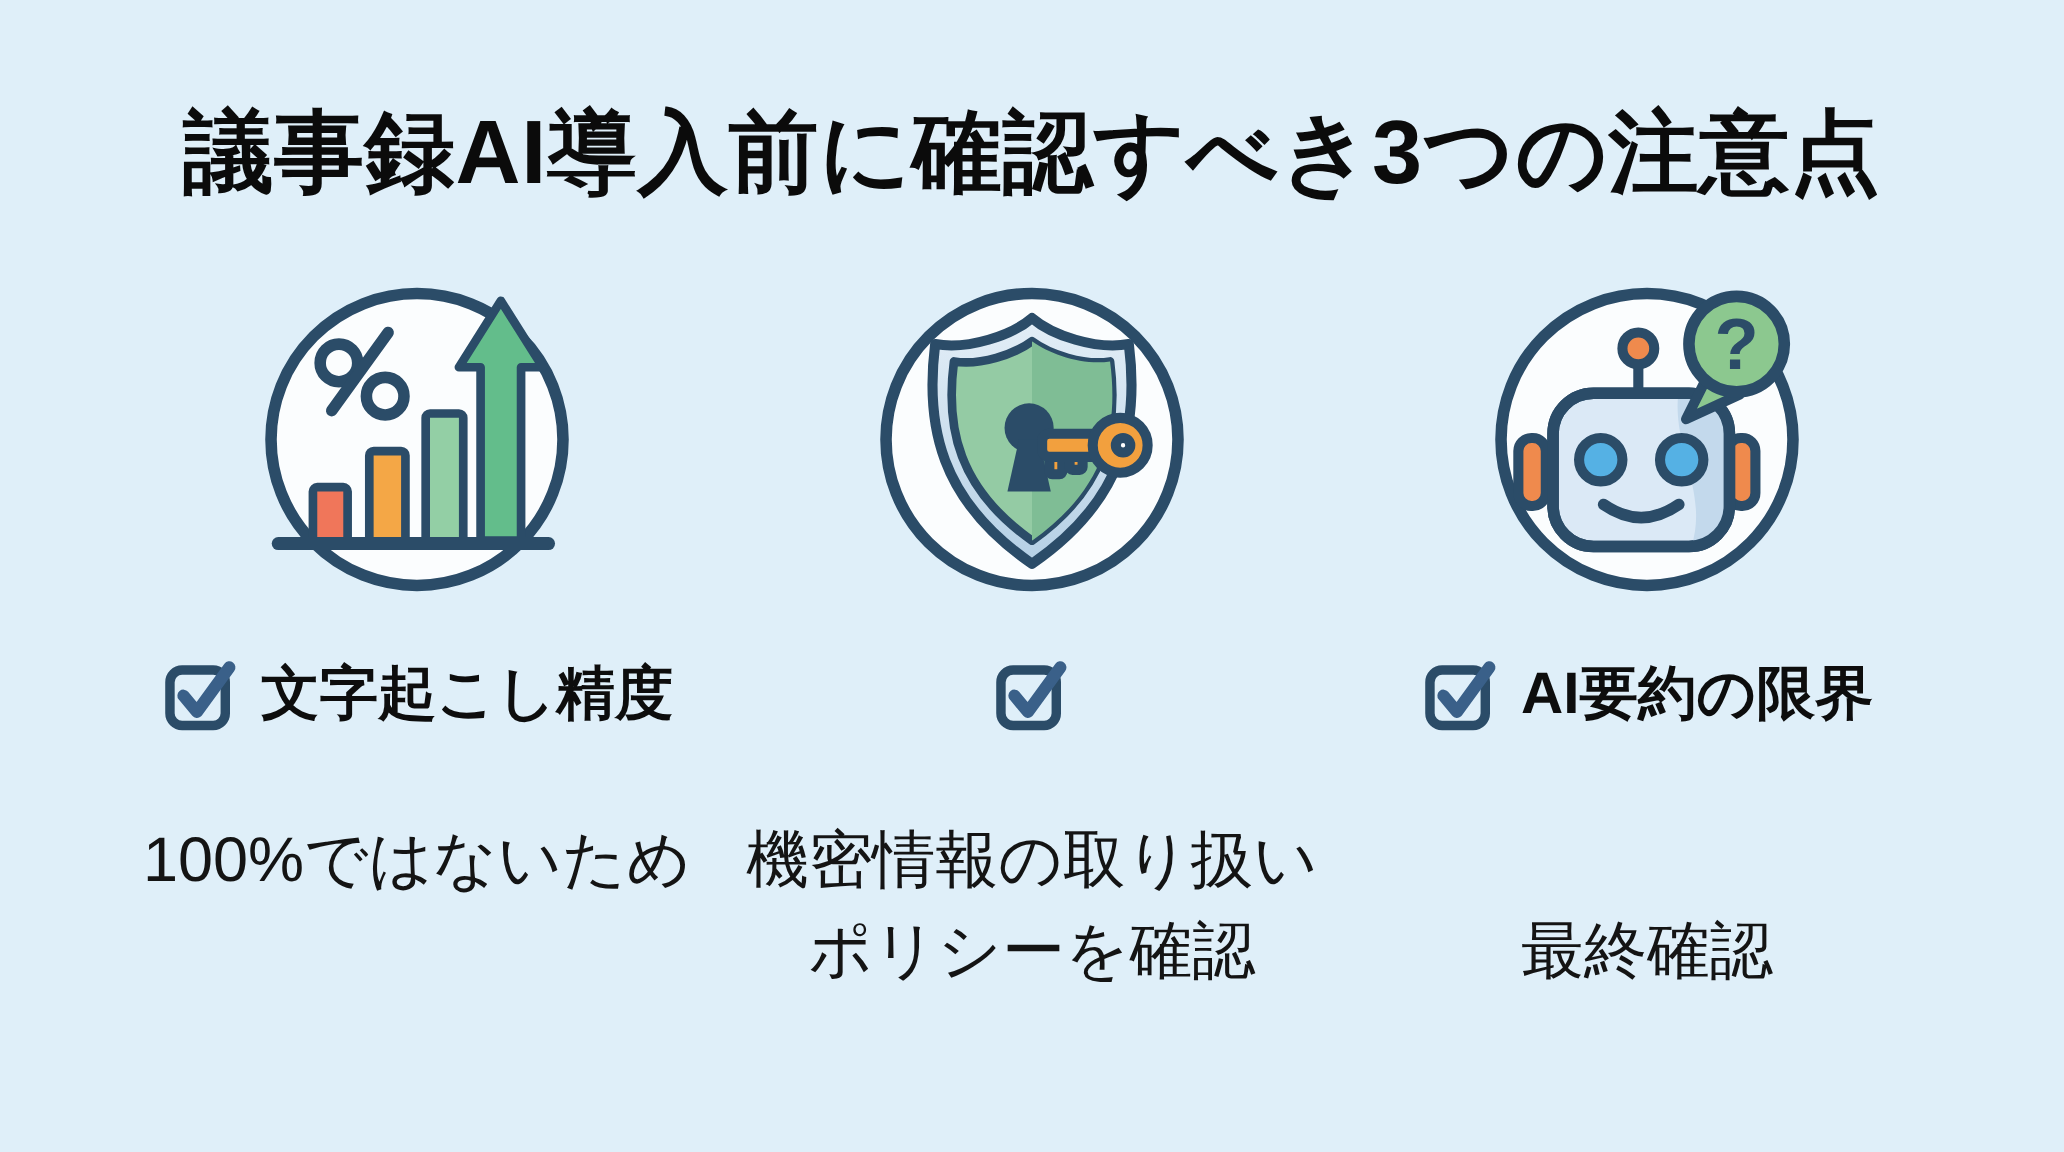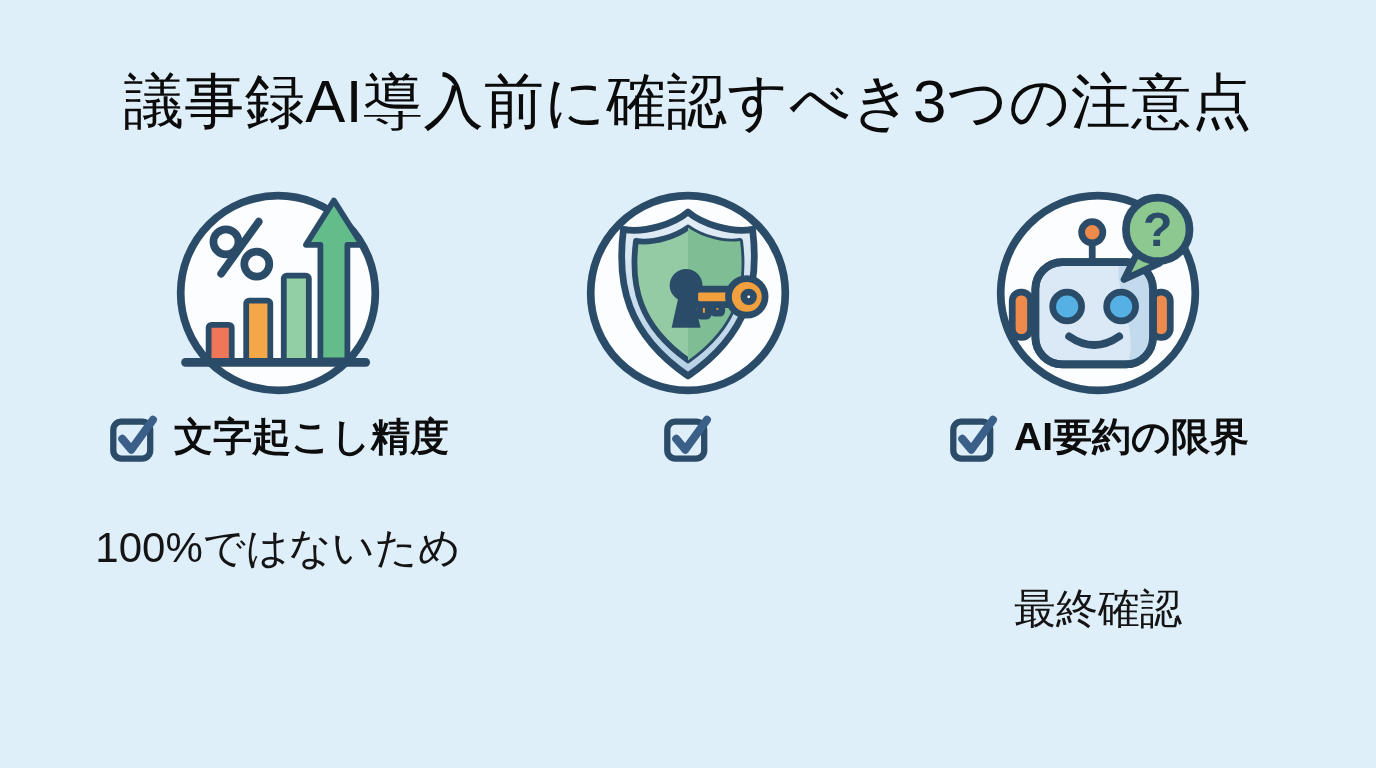--- a/index.html
+++ b/index.html
@@ -16,21 +16,21 @@
   }
   .page {
     width: 1376px;
     height: 768px;
     position: relative;
   }
   .title {
     margin: 62px 40px 12px;
     text-align: center;
     font-size: 60px;
-    font-weight: 400;
+    font-weight: 700;
     letter-spacing: 0.5px;
     color: #0b0b0b;
     white-space: nowrap;
   }
   .columns {
     display: flex;
     justify-content: center;
     margin-top: 44px;
   }
   .col {
@@ -41,21 +41,21 @@
   }
   .icon-wrap svg {
     width: 212px;
     height: 212px;
     display: block;
   }
   .heading {
     display: flex;
     align-items: center;
     gap: 13px;
-    margin-top: 11px;
+    margin-top: 36px;
     font-size: 39px;
     font-weight: 900;
     color: #0d0d0d;
     white-space: nowrap;
   }
   .checkbox-wrap svg {
     width: 54px;
     height: 54px;
     display: block;
   }
@@ -139,20 +139,24 @@
         </svg>
       </div>
       <h2 class="heading">
         <span class="checkbox-wrap">
           <svg viewBox="0 0 60 60" xmlns="http://www.w3.org/2000/svg">
             <rect x="7" y="13" width="41" height="41" rx="9" fill="none" stroke="#2b4c68" stroke-width="7"></rect>
             <path d="M17 32 L27 44 L51 11" fill="none" stroke="#3a6089" stroke-width="9" stroke-linecap="round" stroke-linejoin="round"></path>
           </svg>
         </span>
       </h2>
+      <p class="desc">
+        <span>機密情報の取り扱い</span><br>
+        <span>ポリシーを確認</span>
+      </p>
     </section>
 
     <section class="col">
       <div class="icon-wrap">
         <svg viewBox="0 0 220 220" xmlns="http://www.w3.org/2000/svg">
           <defs>
             <clipPath id="headClip">
               <rect x="45" y="78" width="122" height="106" rx="28"></rect>
             </clipPath>
           </defs>

